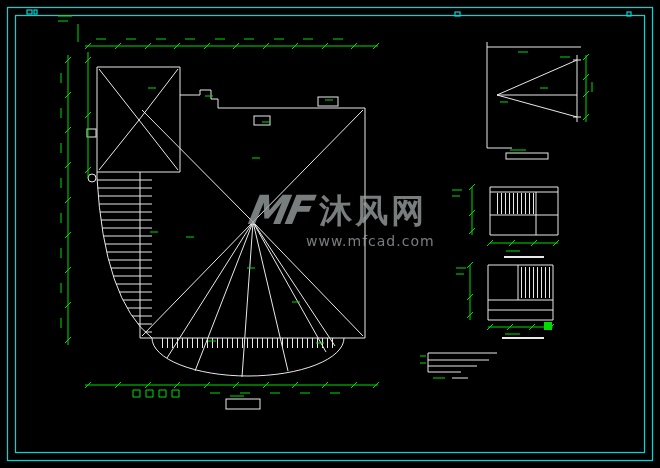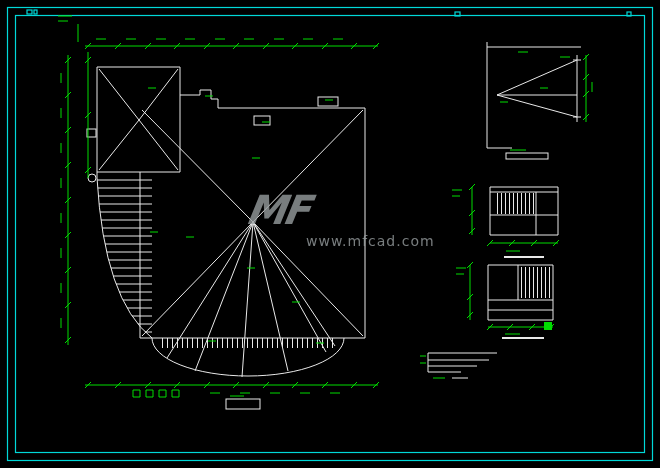--- a/index.html
+++ b/index.html
@@ -138,17 +138,18 @@
 
     <g>
       <rect class="ln" x="226" y="399" width="34" height="10"></rect>
       <path class="dim" d="M230,396 H244"></path>
     </g>
   </svg>
 
   <div class="wm">
     <div class="wm-row">
       <span class="wm-logo">MF</span>
+      <span class="wm-brand">沐风网</span>
     </div>
     <div class="wm-url">www.mfcad.com</div>
   </div>
 
 </div>
 
 </body></html>

